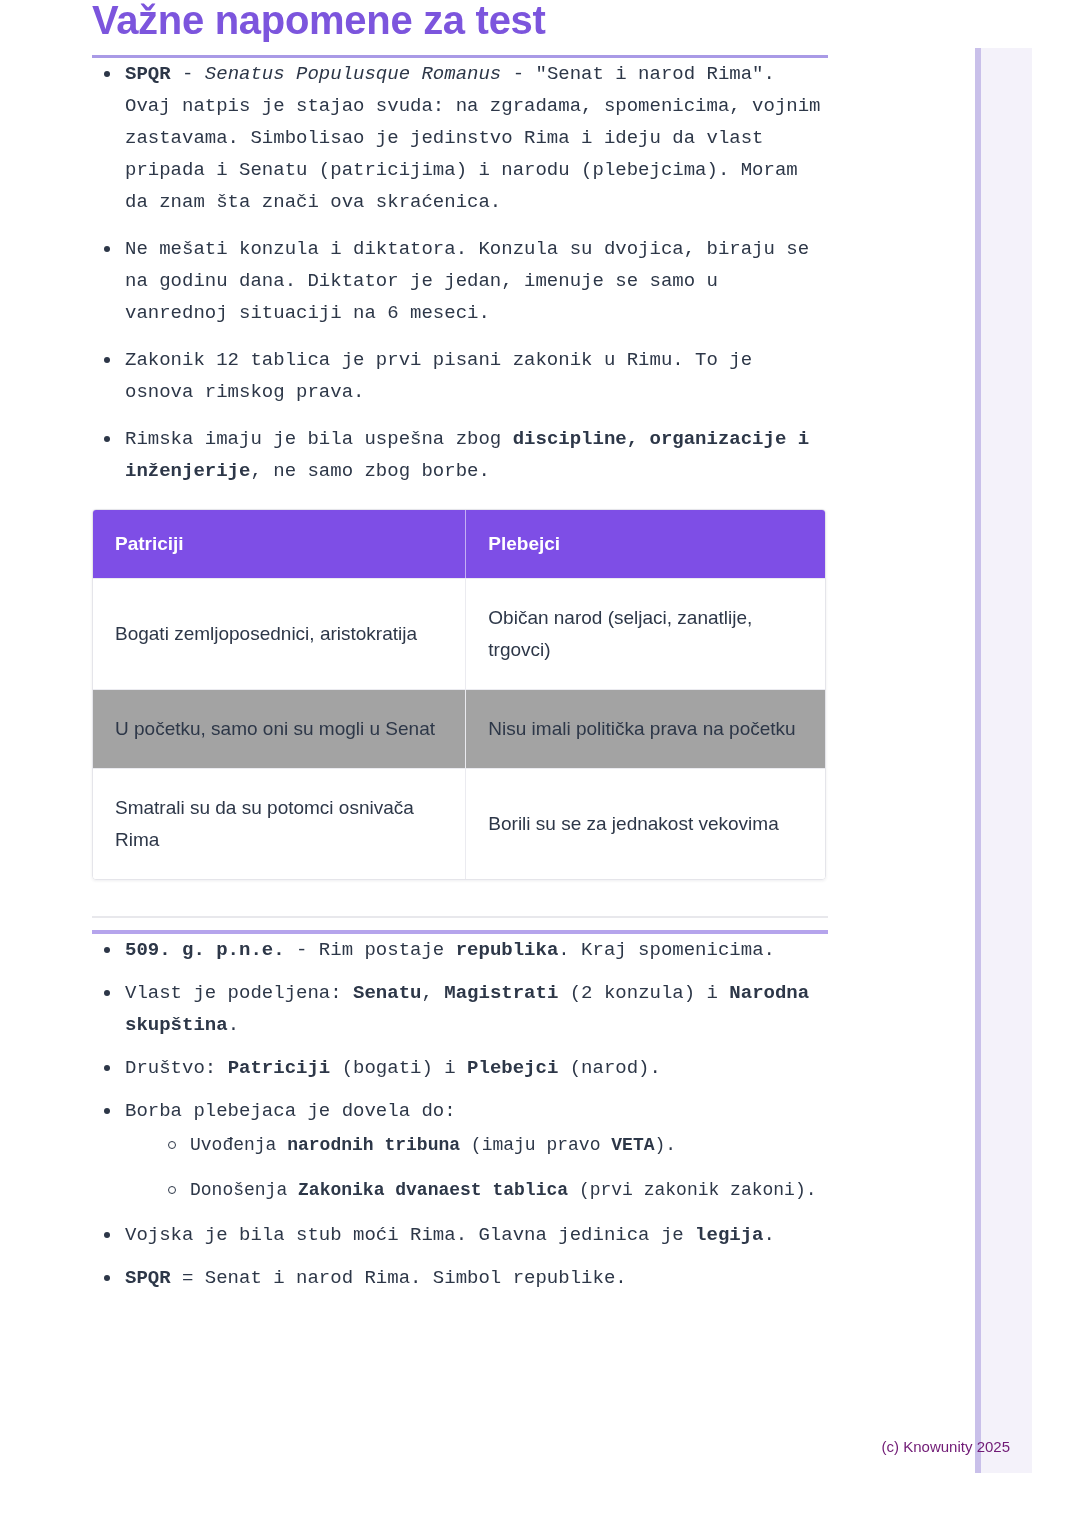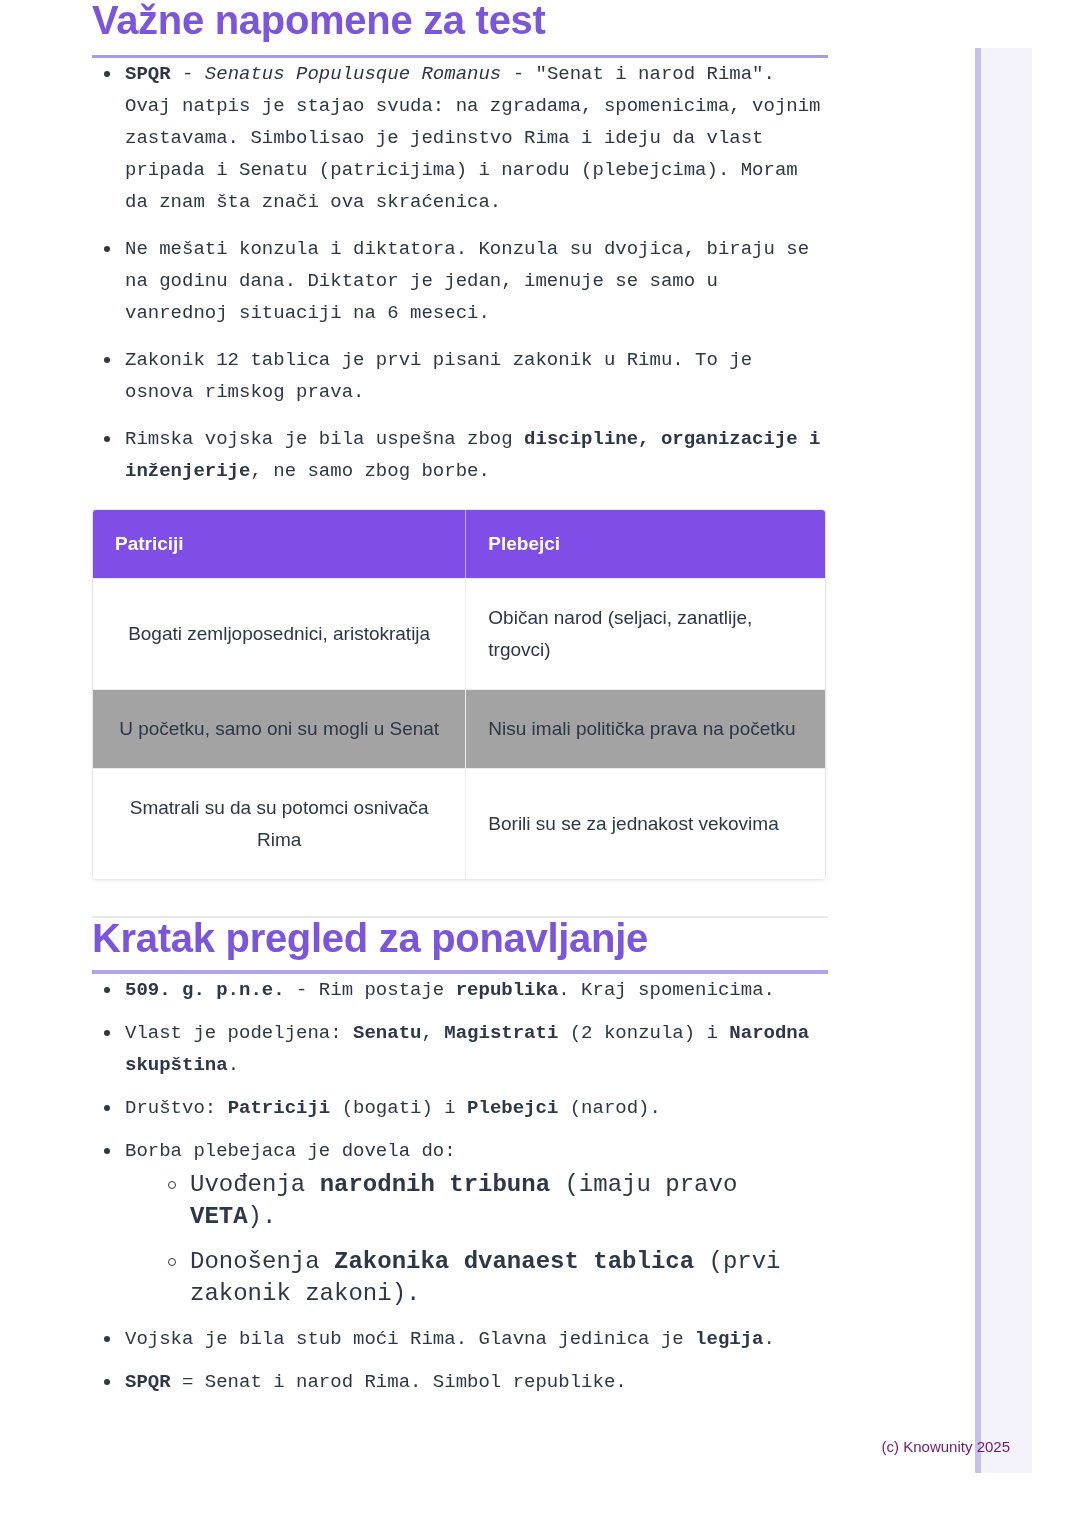--- a/index.html
+++ b/index.html
@@ -83,21 +83,21 @@
   ul.sublist {
     list-style: none;
     margin: 2px 0 10px;
     padding: 0;
   }
   ul.sublist > li {
     position: relative;
     padding-left: 33px;
     margin-left: 32px;
     margin-bottom: 13px;
-    font-size: 24px;
+    font-size: 18px;
     line-height: 32px;
   }
   ul.sublist > li::before {
     content: "";
     position: absolute;
     left: 11px;
     top: 12px;
     width: 6px;
     height: 6px;
     border-radius: 50%;
@@ -131,21 +131,21 @@
   }
   table.compare-table td {
     font-size: 19px;
     line-height: 32px;
     color: #2d3748;
     padding: 23px 22px;
     vertical-align: middle;
     background: #ffffff;
     border-top: 1px solid #ebebf0;
   }
-  table.compare-table td:first-child { border-right: 1px solid #ebebf0; text-align: center; }
+  table.compare-table td:first-child { border-right: 1px solid #ebebf0; }
   table.compare-table tbody tr:nth-child(2) td { background: #a3a3a3; }
   .section-divider {
     height: 2px;
     background: #e8e8ec;
     margin-top: 36px;
     border: none;
   }
   .footer-note {
     position: absolute;
     top: 1438px;
@@ -162,21 +162,21 @@
 
 <div class="content">
 
   <h1 class="section-title title-1">Važne napomene za test</h1>
   <div class="title-rule"></div>
 
   <ul class="bullet-list list-1">
       <li><span class="b ">SPQR</span><span class=""> - </span><span class="i">Senatus Populusque Romanus</span><span class=""> - "Senat i narod Rima". Ovaj natpis je stajao svuda: na zgradama, spomenicima, vojnim zastavama. Simbolisao je jedinstvo Rima i ideju da vlast pripada i Senatu (patricijima) i narodu (plebejcima). Moram da znam šta znači ova skraćenica.</span></li>
       <li><span class="">Ne mešati konzula i diktatora. Konzula su dvojica, biraju se na godinu dana. Diktator je jedan, imenuje se samo u vanrednoj situaciji na 6 meseci.</span></li>
       <li><span class="">Zakonik 12 tablica je prvi pisani zakonik u Rimu. To je osnova rimskog prava.</span></li>
-      <li><span class="">Rimska vojska je bila uspešna zbog </span><span class="b ">discipline, organizacije i inženjerije</span><span class="">, ne samo zbog borbe.</span></li>
+      <li><span class="">Rimska imaju je bila uspešna zbog </span><span class="b ">discipline, organizacije i inženjerije</span><span class="">, ne samo zbog borbe.</span></li>
     </ul>
 
   <table class="compare-table">
       <thead>
         <tr>
           <th>Patriciji</th>
           <th>Plebejci</th>
         </tr>
       </thead>
       <tbody>
@@ -190,21 +190,20 @@
         </tr>
         <tr>
           <td>Smatrali su da su potomci osnivača Rima</td>
           <td>Borili su se za jednakost vekovima</td>
         </tr>
       </tbody>
     </table>
 
   <div class="section-divider"></div>
 
-  <h1 class="section-title title-2">Kratak pregled za ponavljanje</h1>
   <div class="title-rule-2"></div>
 
   <ul class="bullet-list list-2">
       <li><span class="b ">509. g. p.n.e.</span><span class=""> - Rim postaje </span><span class="b ">republika</span><span class="">. Kraj spomenicima.</span></li>
       <li><span class="">Vlast je podeljena: </span><span class="b ">Senatu</span><span class="">, </span><span class="b ">Magistrati</span><span class=""> (2 konzula) i </span><span class="b ">Narodna skupština</span><span class="">.</span></li>
       <li><span class="">Društvo: </span><span class="b ">Patriciji</span><span class=""> (bogati) i </span><span class="b ">Plebejci</span><span class=""> (narod).</span></li>
       <li><span class="">Borba plebejaca je dovela do:</span><ul class="sublist">
           <li><span class="">Uvođenja </span><span class="b ">narodnih tribuna</span><span class=""> (imaju pravo </span><span class="b ">VETA</span><span class="">).</span></li>
           <li><span class="">Donošenja </span><span class="b ">Zakonika dvanaest tablica</span><span class=""> (prvi zakonik zakoni).</span></li>
         </ul></li>

